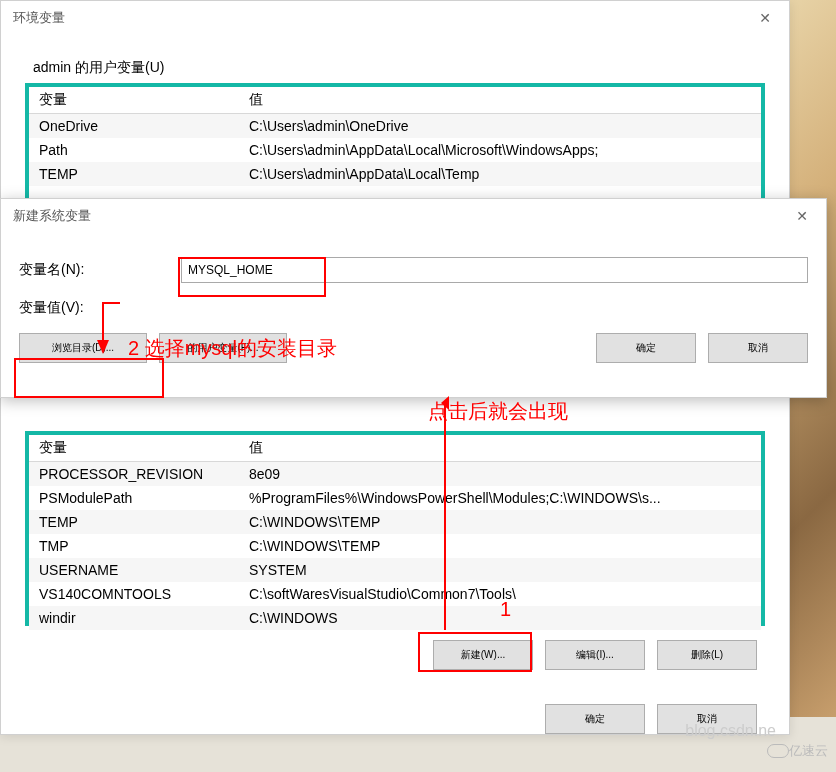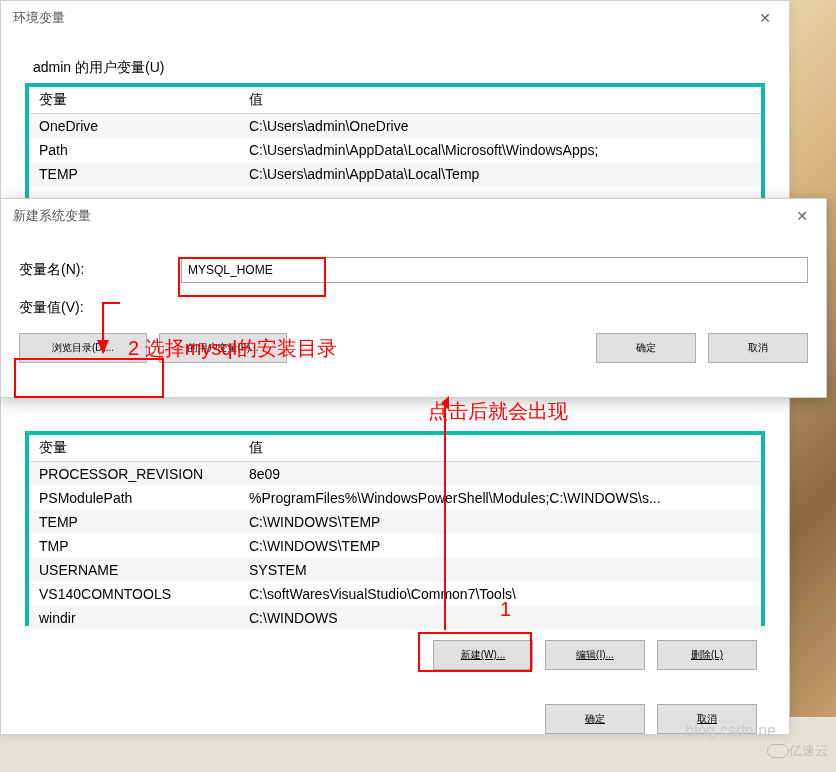--- a/index.html
+++ b/index.html
@@ -105,21 +105,20 @@
   .scroll-area { overflow-y: scroll; }
   .user-table { height: 128px; }
   .sys-table { height: 195px; margin-top: 0; }
   .sys-table .scroll-area { height: 170px; }
 
   .btn-row {
     display: flex;
     justify-content: flex-end;
     gap: 12px;
     margin: 14px 8px 0 0;
-    text-decoration: underline;
   }
   .btn {
     min-width: 100px;
     height: 30px;
     border: 1px solid #adadad;
     background: #e1e1e1;
     font-size: 10px;
     cursor: pointer;
     display: inline-flex;
     align-items: center;

